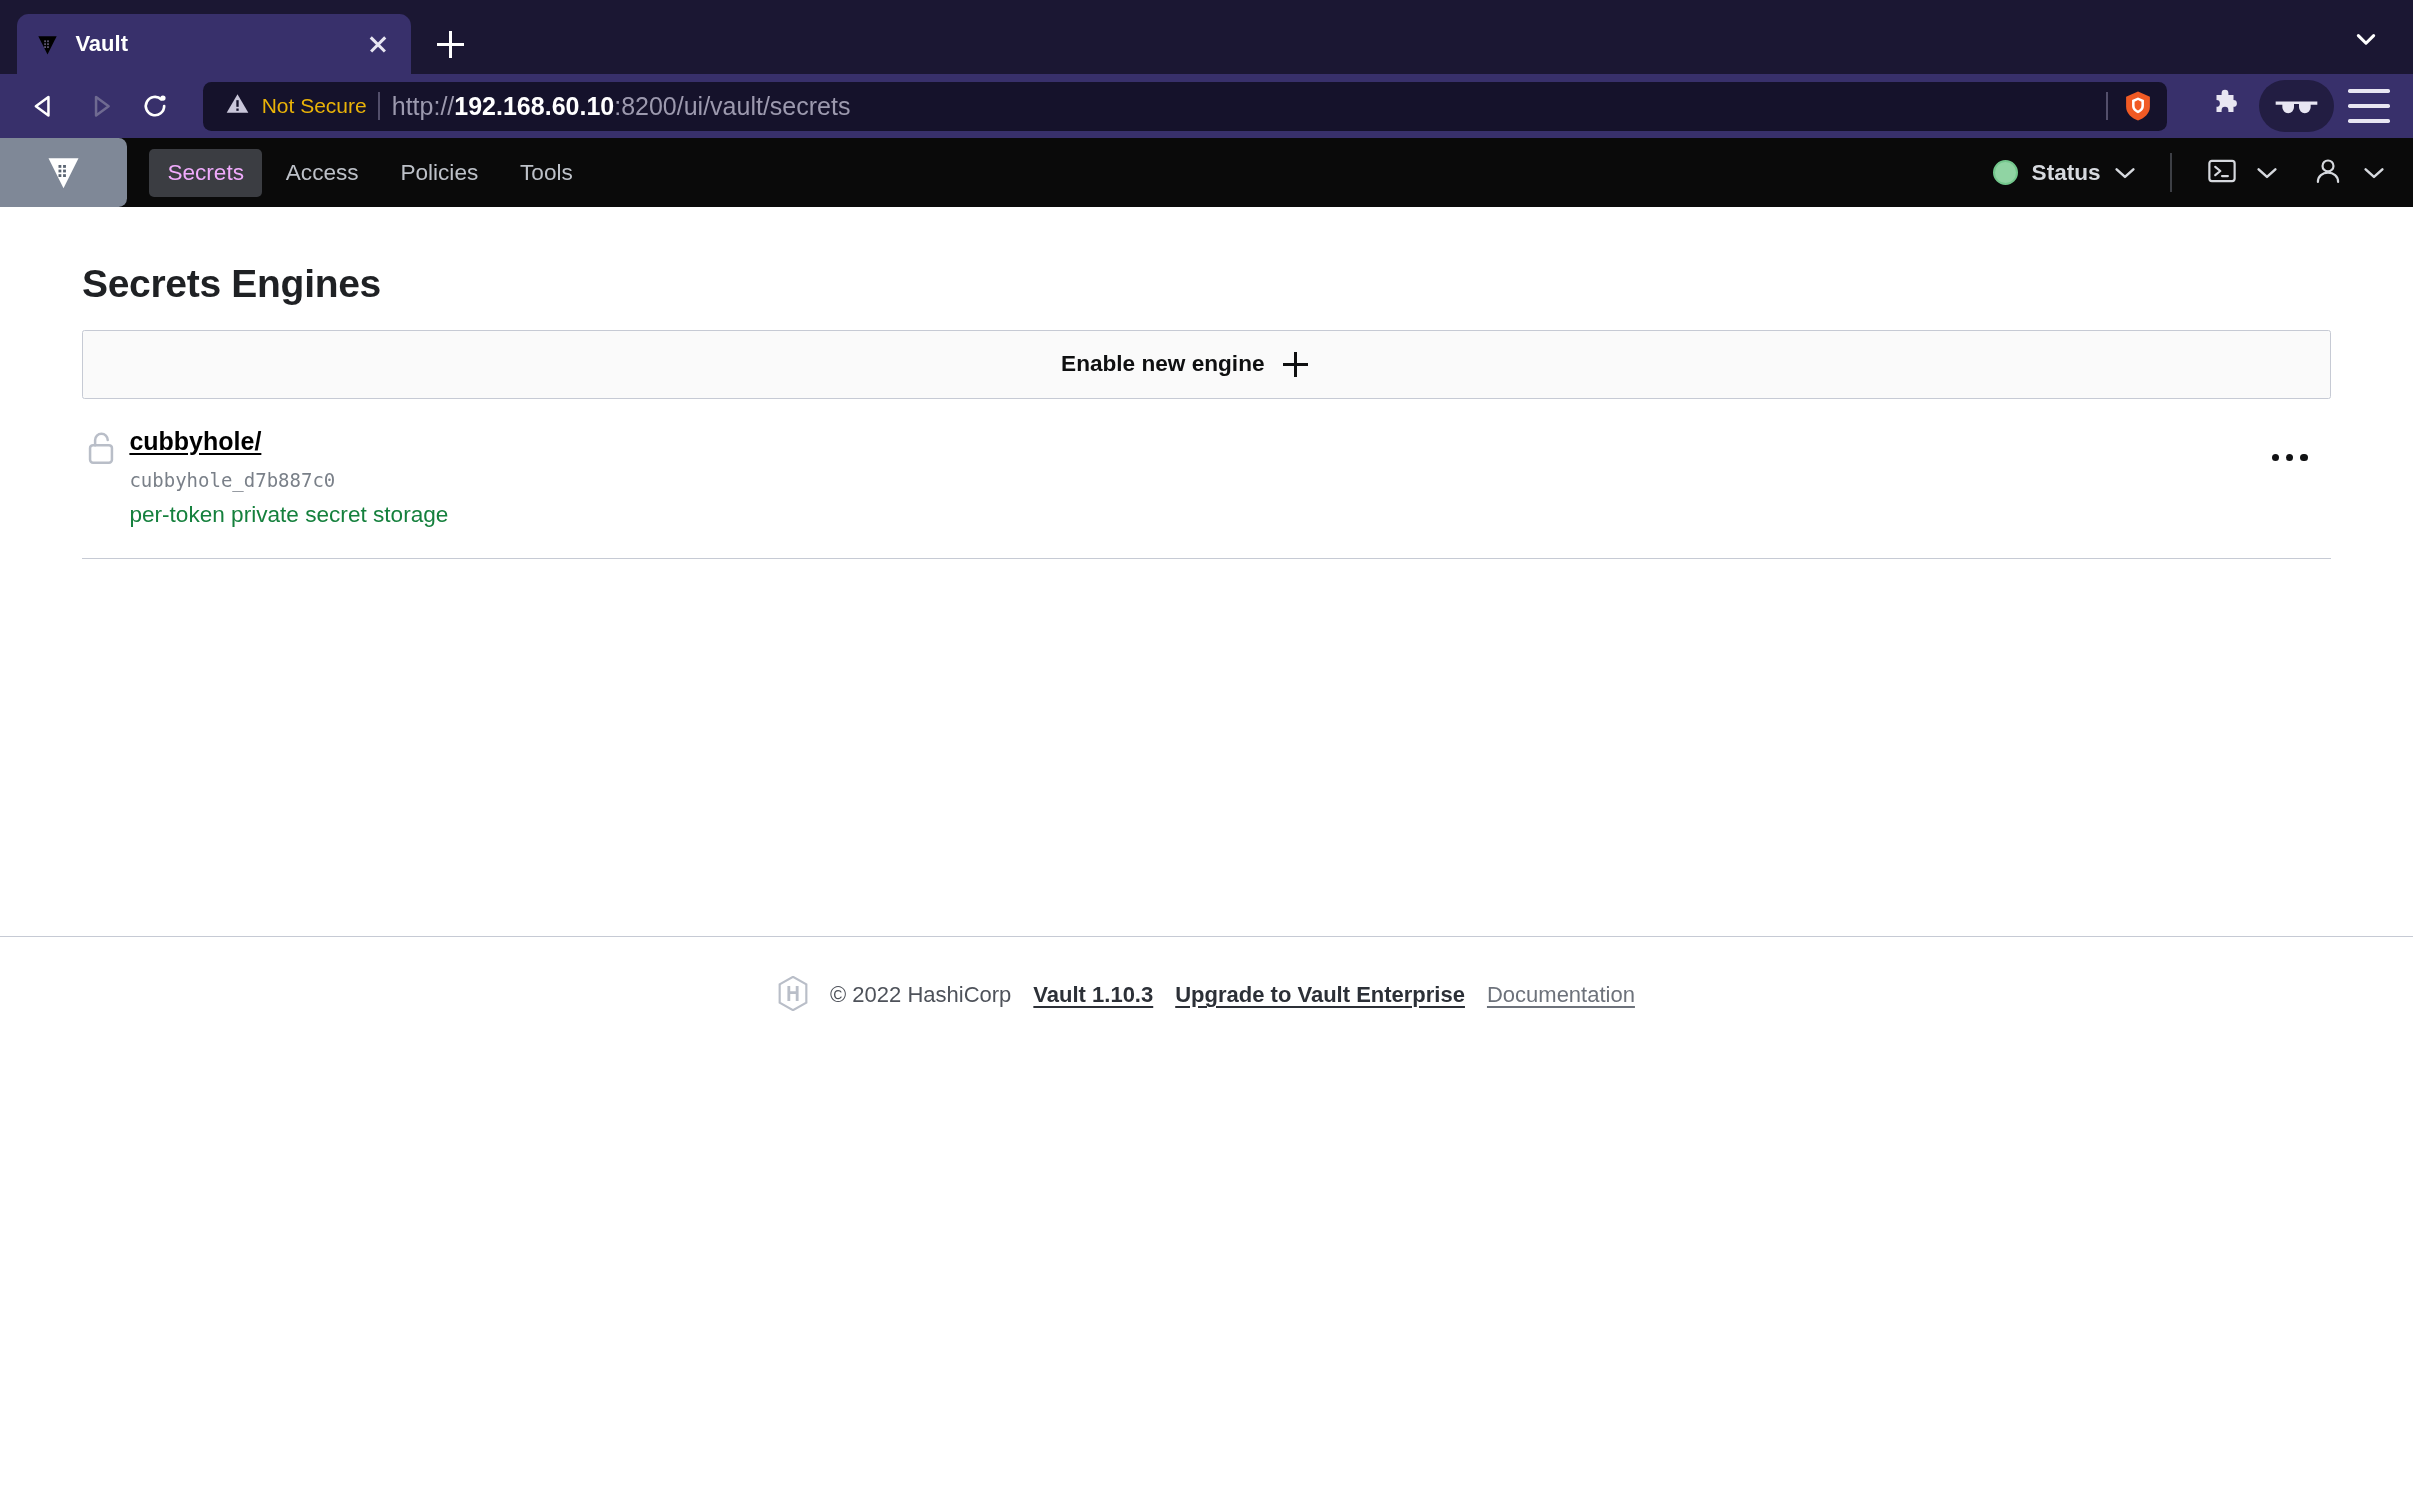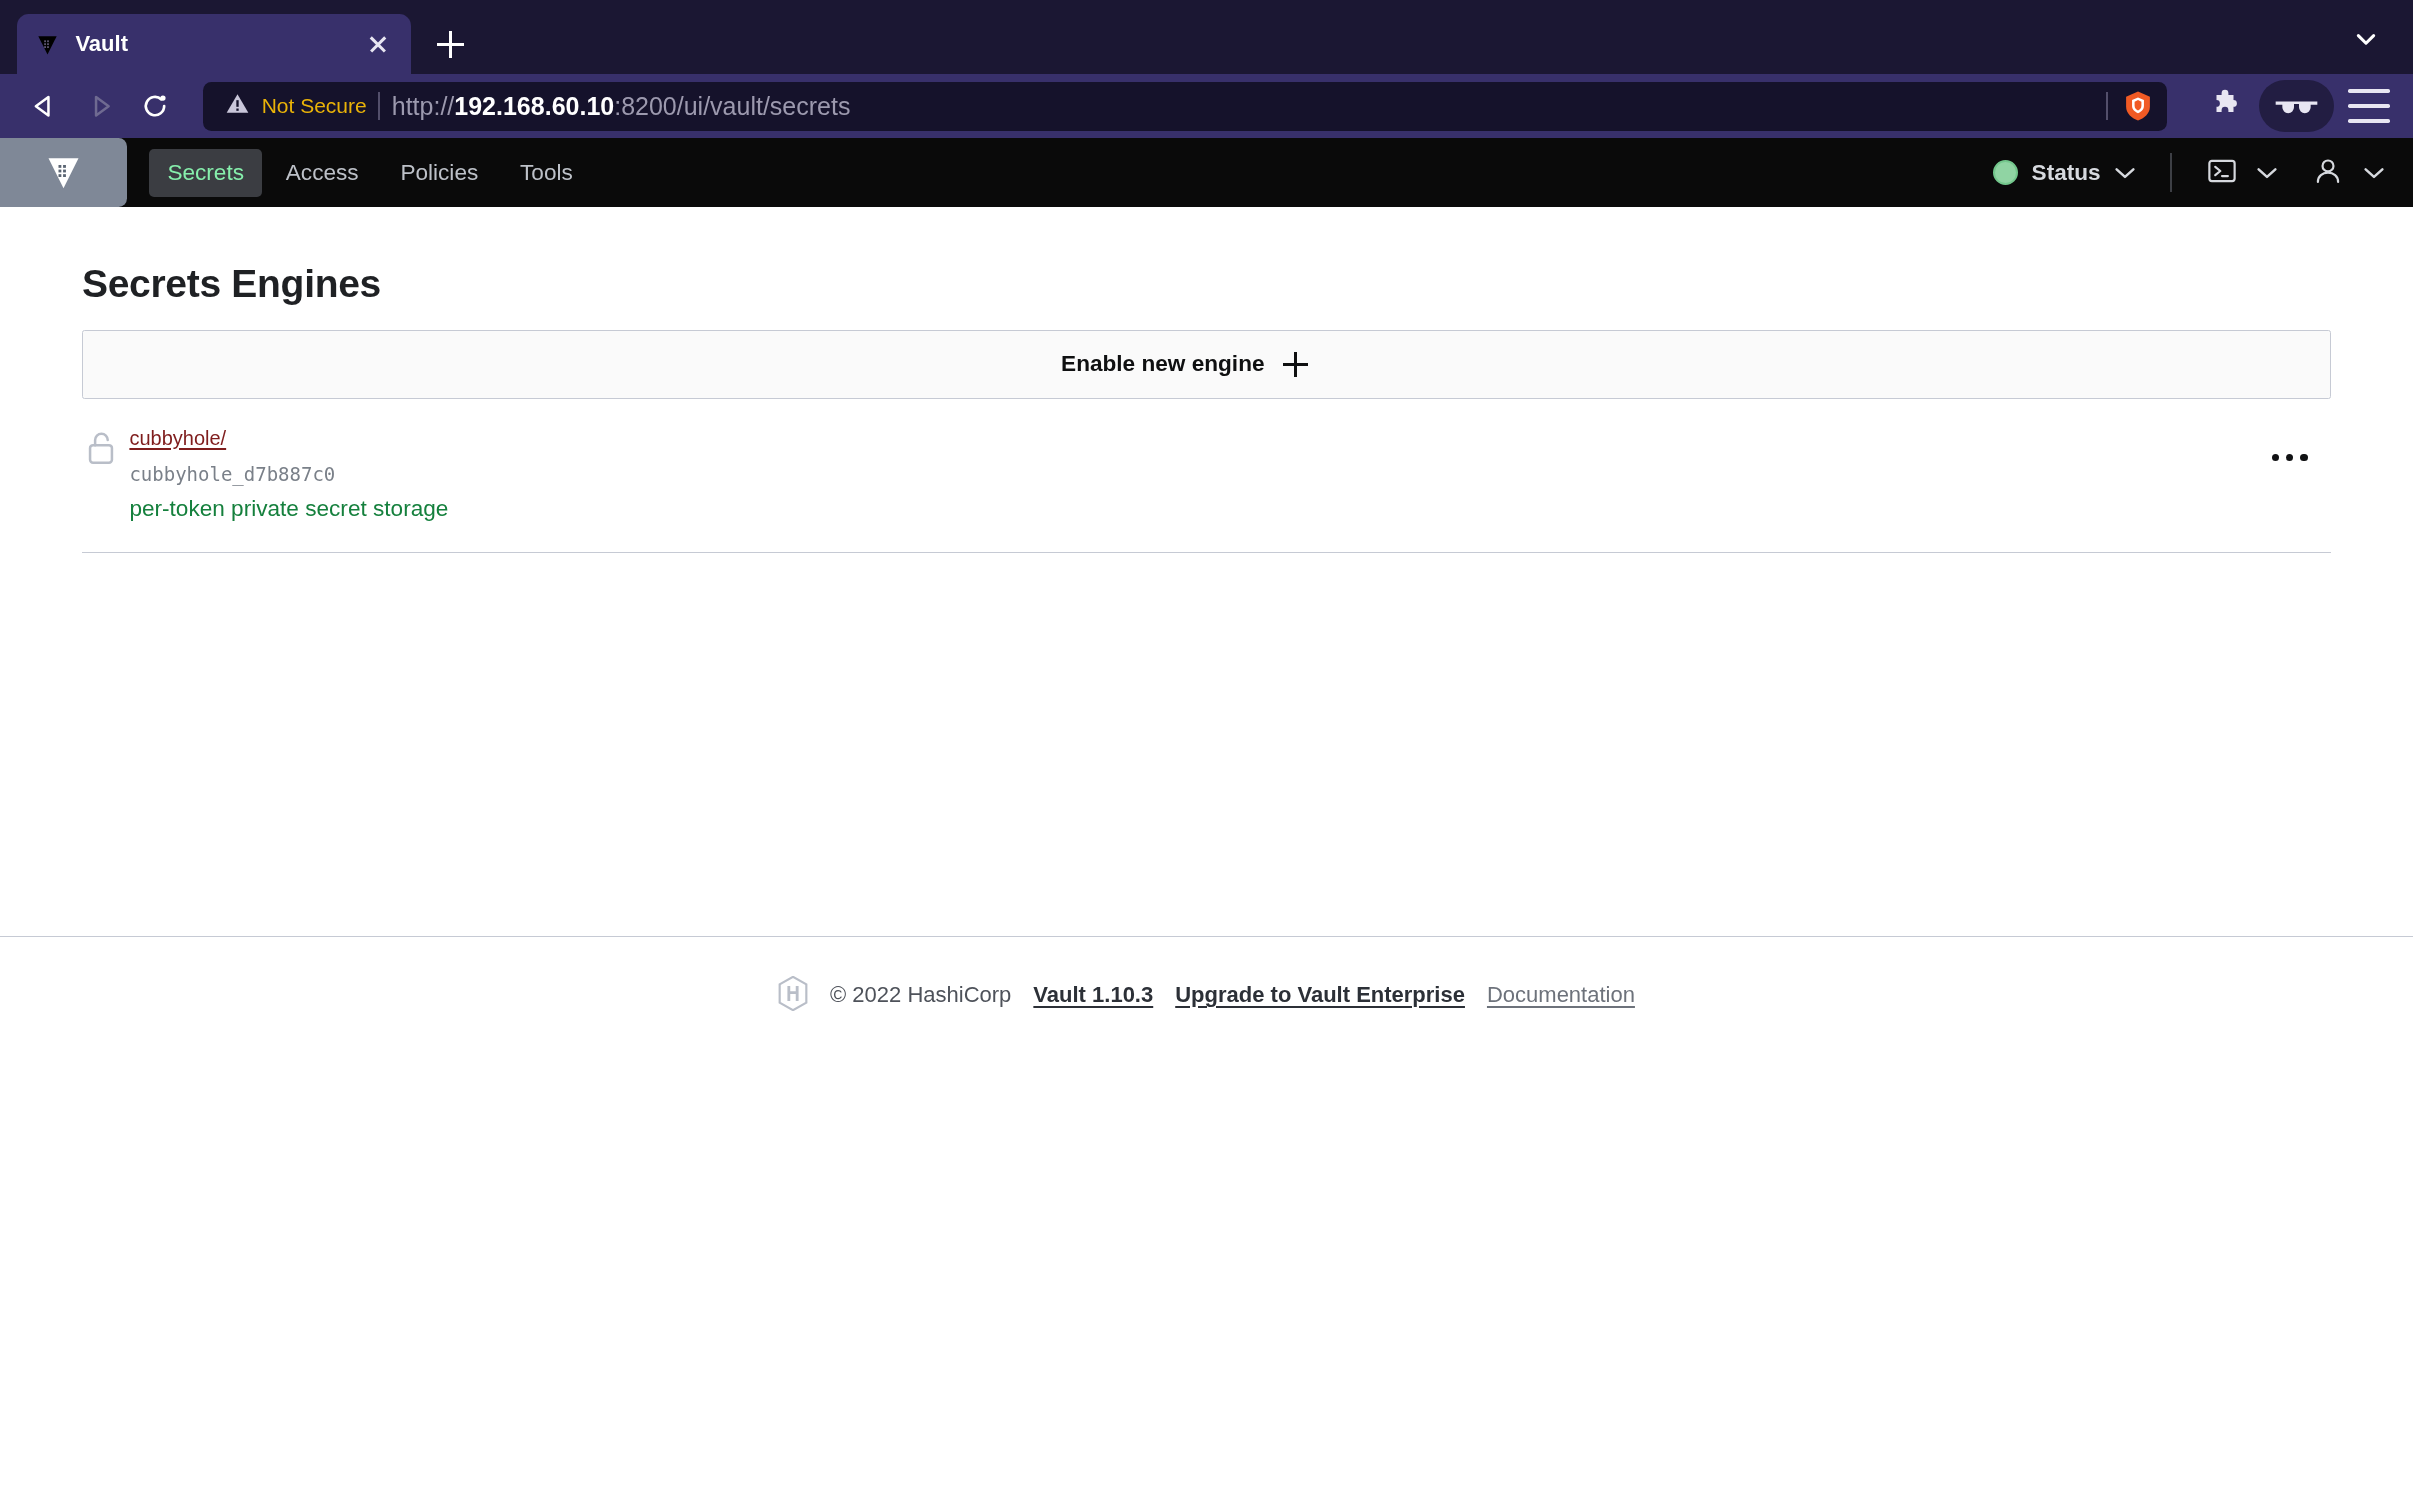--- a/index.html
+++ b/index.html
@@ -89,21 +89,21 @@
   .vault-logo-box {
     width: 127px; height: 69px; background: #7f8897;
     border-radius: 0 8.4px 8.4px 0;
     display: flex; align-items: center; justify-content: center;
   }
   .nav-links { display: flex; align-items: center; gap: 5px; margin-left: 22px; }
   .nav-link {
     color: #bdc1c8; font-size: 22.6px; padding: 11px 18.4px; border-radius: 5px;
     white-space: nowrap; font-weight: 400;
   }
-  .nav-link.active { background: #3b3d42; color: #86efac; }
+  .nav-link.active { background: #3b3d42; color: #f0abfc; }
   .nav-right { margin-left: auto; display: flex; align-items: center; padding-right: 28.5px; gap: 0; }
   .status-group { display: flex; align-items: center; gap: 13.4px; }
   .status-dot {
     width: 25px; height: 25px; border-radius: 50%;
     background: #90d4a3; border: 2.5px solid #73c78c;
   }
   .status-label { color: #d6d9de; font-size: 22.6px; font-weight: 600; text-align: center; }
   .chev { width: 22px; height: 13.4px; }
   .nav-divider { width: 1.7px; height: 39px; background: #3d3f45; margin: 0 34px; }
   .icon-group { display: flex; align-items: center; gap: 18.4px; }
@@ -128,21 +128,21 @@
 
   .engine-list { margin-top: 0; }
   .engine-row {
     display: flex; align-items: flex-start;
     padding: 28.5px 0 30px 0; border-bottom: 1.7px solid #c6cad4;
     position: relative;
   }
   .engine-icon { width: 44px; flex: 0 0 44px; padding-top: 3.4px; margin-left: 3.4px; }
   .engine-body { flex: 1; }
   .engine-link {
-    font-size: 20px; font-weight: 400; color: #7f1d1d;
+    font-size: 25px; font-weight: 700; color: #000000;
     text-decoration: underline; text-underline-offset: 3.4px;
     display: inline-block;
   }
   .engine-id {
     font-family: "DejaVu Sans Mono", monospace; font-size: 19px;
     color: #7a8089; margin-top: 12.6px;
   }
   .engine-desc { font-size: 22.6px; color: #15803d; margin-top: 11.7px; }
   .row-menu {
     position: absolute; right: 15px; top: 47px;

